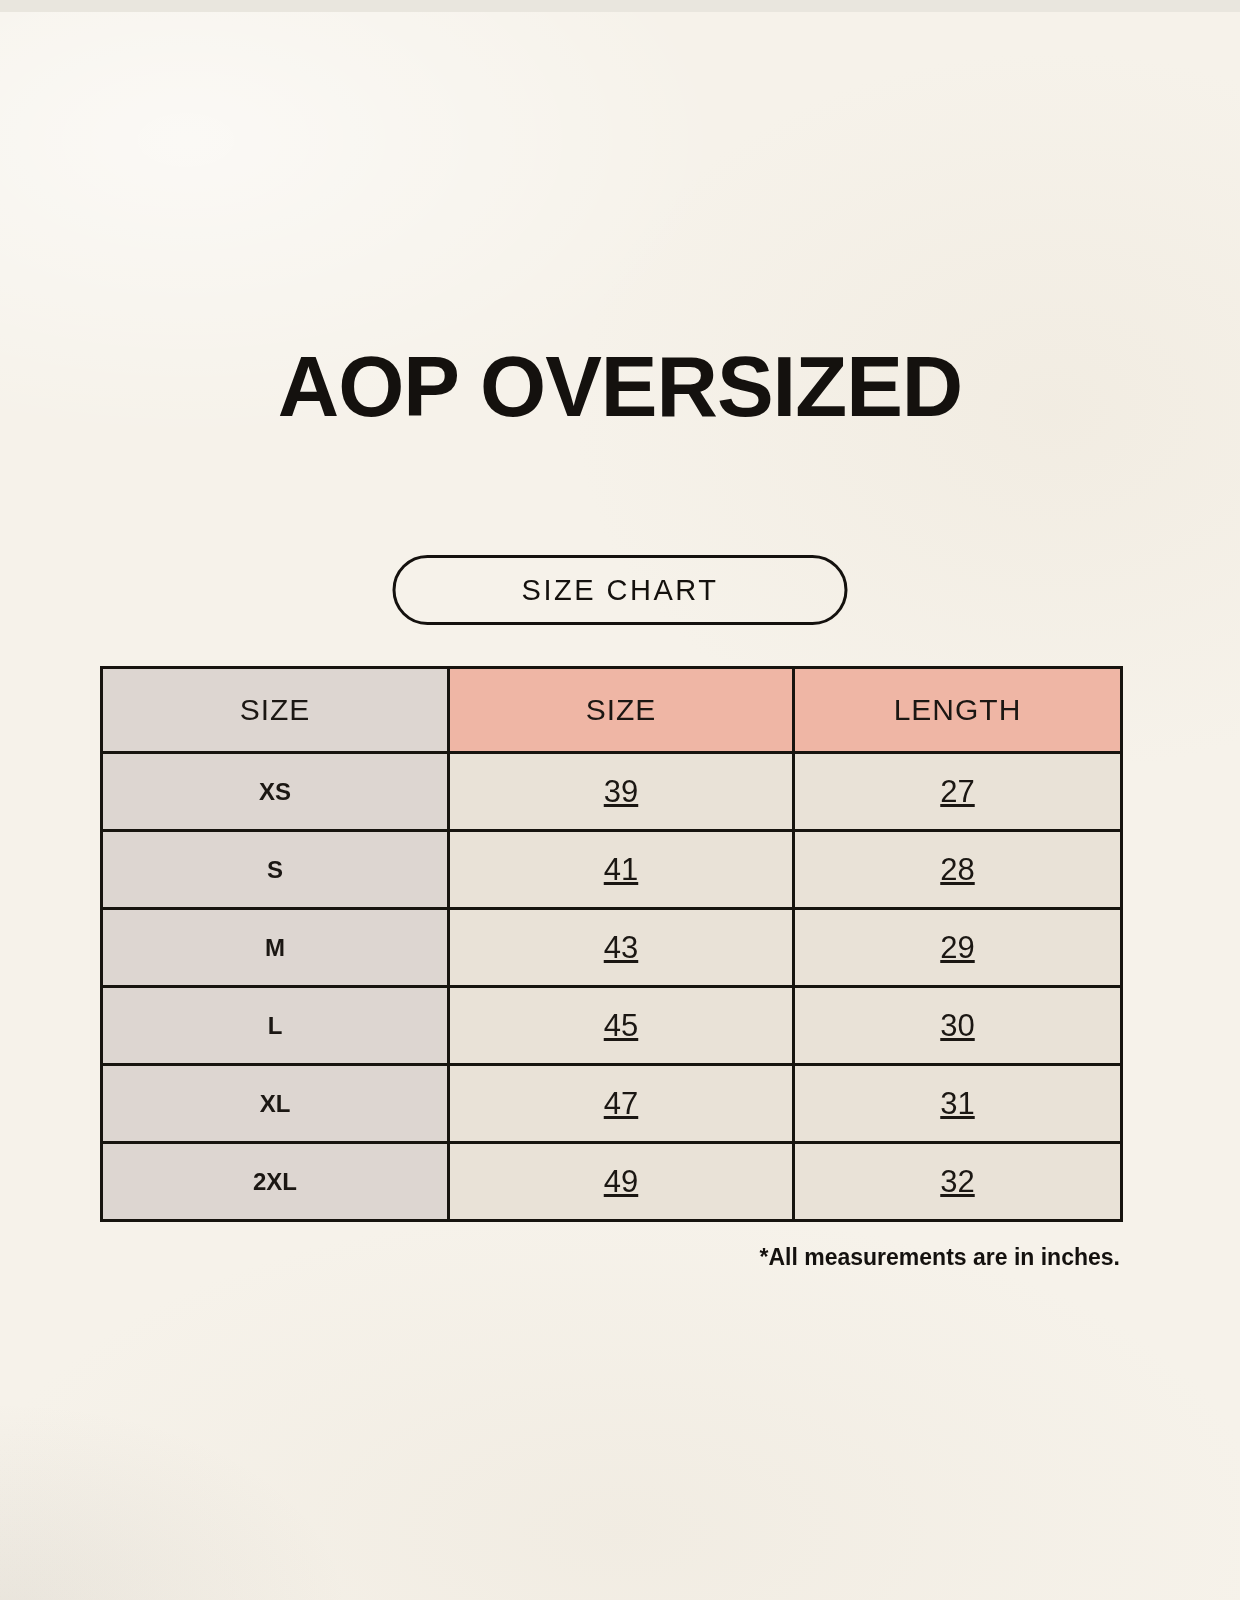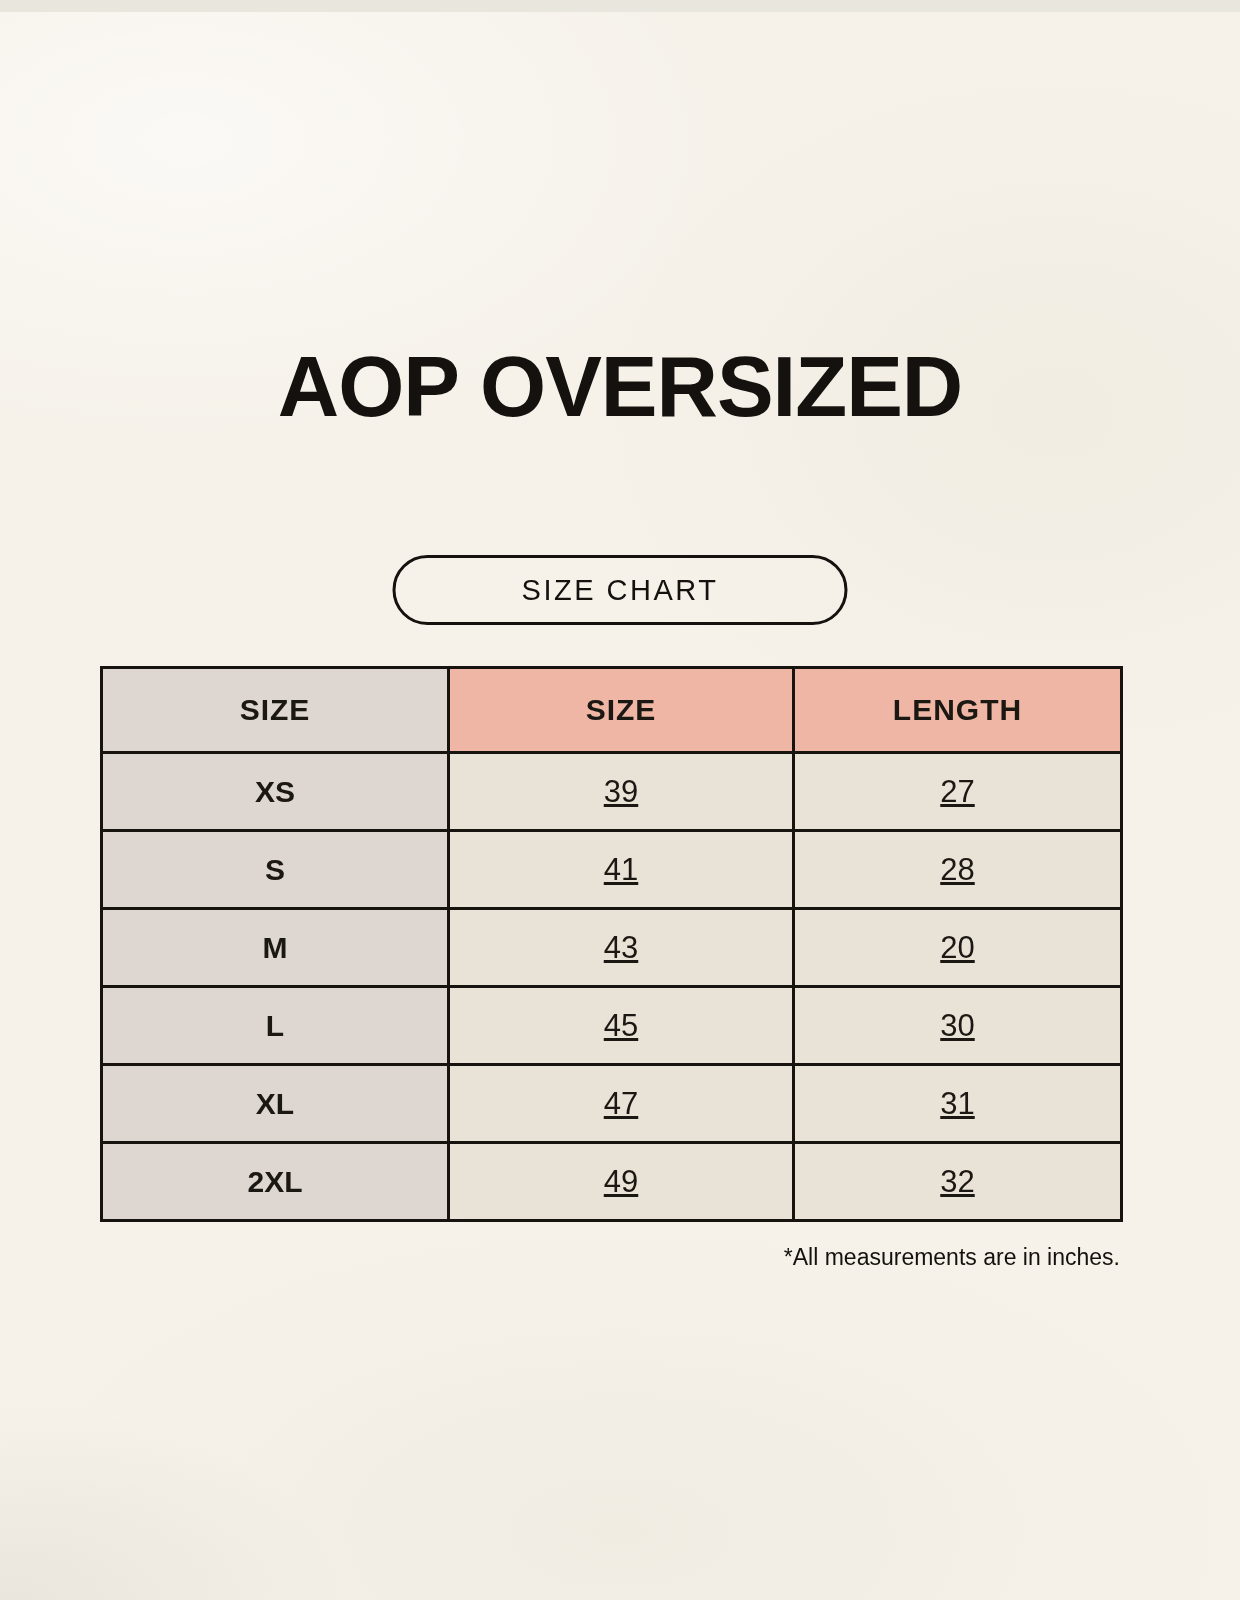--- a/index.html
+++ b/index.html
@@ -57,44 +57,44 @@
     text-align:center;
     vertical-align:middle;
     padding:0;
   }
   .size-table col.c1{width:347px;}
   .size-table col.c2{width:345px;}
   .size-table col.c3{width:328px;}
   .size-table thead th{
     height:82px;
     font-size:30px;
-    font-weight:700;
+    font-weight:400;
     letter-spacing:1px;
   }
   .size-table thead th.col-size{background:#ddd6d1;}
   .size-table thead th.col-measure{background:#efb6a5;}
   .size-table tbody tr{height:78px;}
   .size-table tbody th{
     background:#ddd6d1;
-    font-size:30px;
+    font-size:24px;
     font-weight:700;
   }
   .size-table tbody td{
     background:#e9e2d7;
     font-size:31px;
     font-weight:400;
     text-decoration:underline;
   }
   .footnote{
     position:absolute;
     top:1232px;left:100px;
     width:1020px;
     text-align:right;
     font-size:23px;
-    font-weight:400;
+    font-weight:700;
     color:#14110e;
   }
 </style>
 </head>
 <body>
 
 <div class="page">
 
   <div class="title">
     <div>AOP OVERSIZED</div>
@@ -124,21 +124,21 @@
         <td>27</td>
       </tr>
       <tr>
         <th>S</th>
         <td>41</td>
         <td>28</td>
       </tr>
       <tr>
         <th>M</th>
         <td>43</td>
-        <td>20</td>
+        <td>29</td>
       </tr>
       <tr>
         <th>L</th>
         <td>45</td>
         <td>30</td>
       </tr>
       <tr>
         <th>XL</th>
         <td>47</td>
         <td>31</td>

